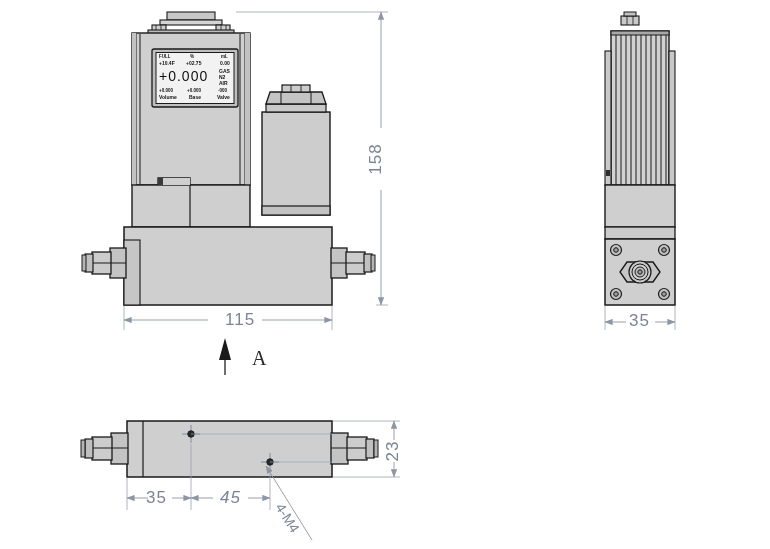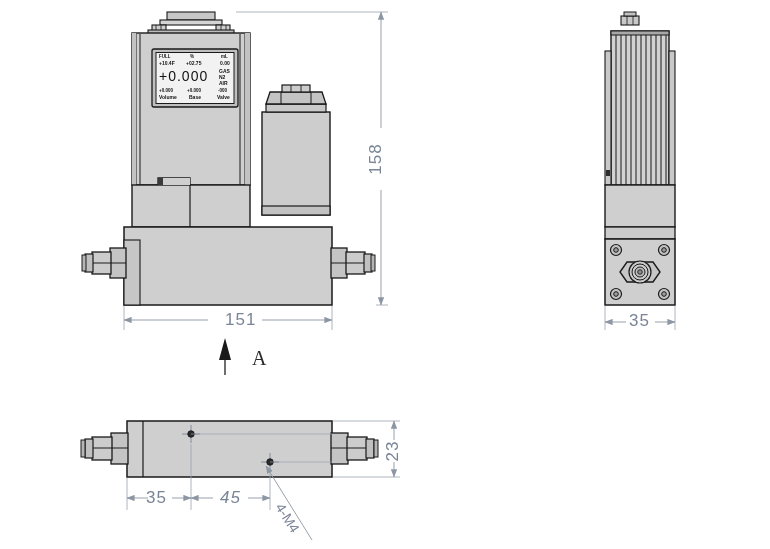--- a/index.html
+++ b/index.html
@@ -318,21 +318,21 @@
 
     <span class="lcdtext" style="left:187px; top:88px; font-size:4.5px;">+0.000</span>
     <span class="lcdtext" style="left:189px; top:94px; font-size:5px;">Base</span>
 
     <span class="lcdtext" style="left:218px; top:88px; font-size:4.5px;">-000</span>
     <span class="lcdtext" style="left:217px; top:94px; font-size:5px;">Valve</span>
   </div>
 
   <span class="dimtext vert" style="left:360px; top:149px; transform: rotate(-90deg);">158</span>
 
-  <span class="dimtext" style="left:225px; top:310px;">151</span>
+  <span class="dimtext" style="left:225px; top:310px;">115</span>
 
   <span class="dimtext" style="left:629px; top:311px;">35</span>
 
   <span class="dimtext" style="left:146px; top:488px;">35</span>
 
   <span class="dimtext" style="left:220px; top:488px;font-style:italic;">45</span>
 
   <span class="dimtext vert" style="left:383px; top:441px; transform: rotate(-90deg);">23</span>
 
   <span class="calloutlabel" style="left:286px; top:500px; transform: rotate(58deg); transform-origin: left top;">4-M4</span>

